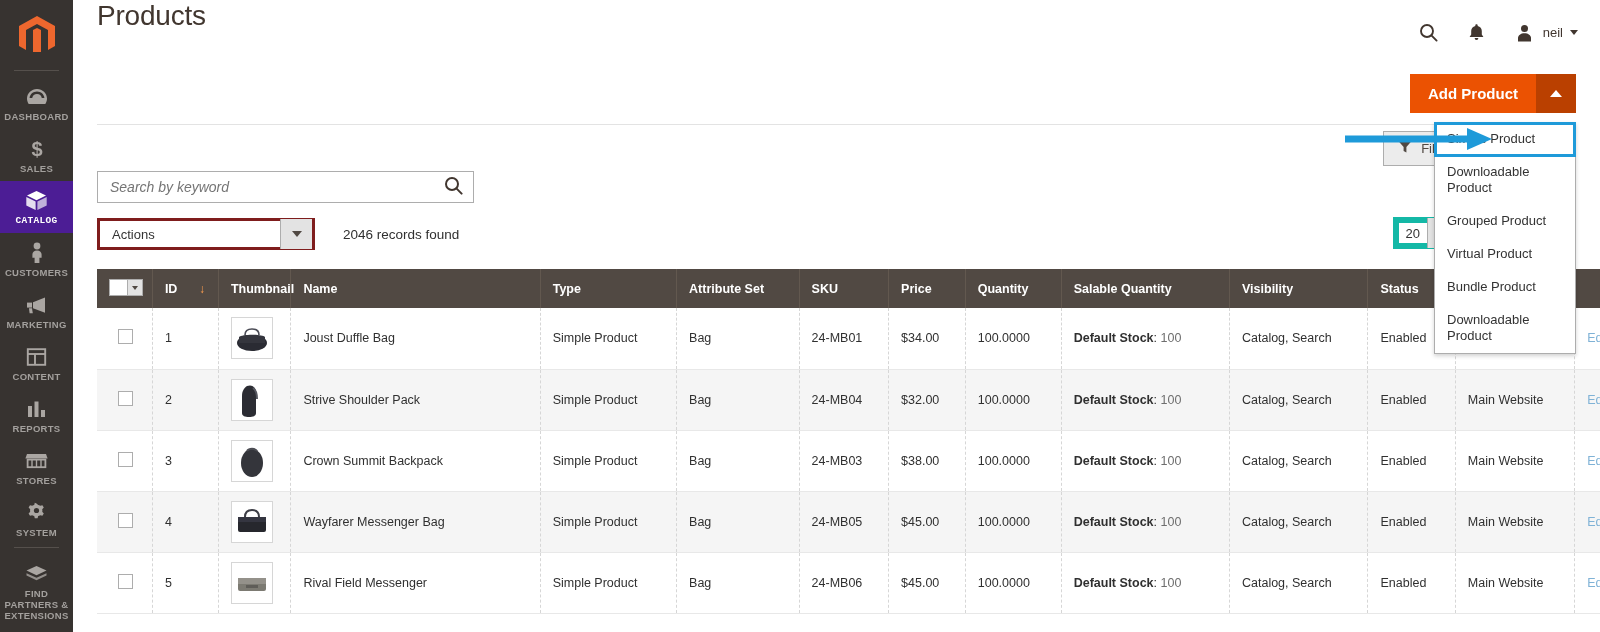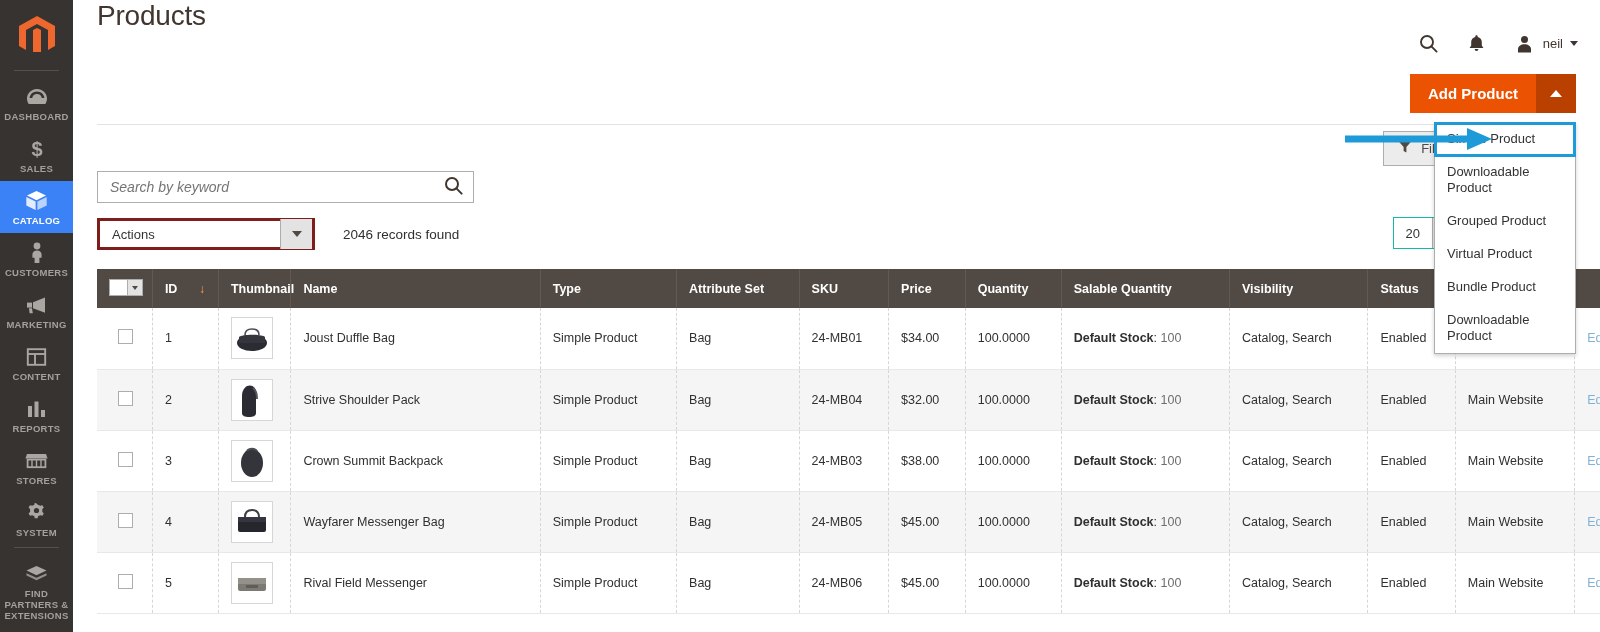--- a/index.html
+++ b/index.html
@@ -37,21 +37,21 @@
   }
   .nav-item {
     width: 73px;
     padding: 8px 2px 7px 2px;
     display: flex;
     flex-direction: column;
     align-items: center;
     cursor: pointer;
     text-decoration: none;
   }
-  .nav-item.active { background: #3b82f6; }
+  .nav-item.active { background: #4c1d95; font-family: Liberation Mono, monospace; }
   .nav-icon {
     width: 24px; height: 23px;
     display: flex; align-items: center; justify-content: center;
     margin-bottom: 3px;
     color: #aaa6a2;
   }
   .nav-item.active .nav-icon { color: #ffffff; }
   .nav-label {
     font-size: 9.5px;
     letter-spacing: 0.3px;
@@ -80,21 +80,21 @@
     position: relative;
   }
   .page-title {
     font-size: 28px;
     font-weight: normal;
     color: #41362f;
     letter-spacing: -0.2px;
   }
   .header-right {
     position: absolute;
-    right: 22px; top: 12px;
+    right: 22px; top: 1px;
     height: 63px;
     display: flex;
     align-items: center;
     gap: 26px;
   }
   .hdr-icon {
     width: 22px; height: 22px;
     display: flex; align-items: center; justify-content: center;
     color: #41362f;
     cursor: pointer;
@@ -263,21 +263,21 @@
     color: #303030;
   }
 
   .pager {
     position: absolute;
     right: 0; top: 0;
     display: flex; align-items: center; gap: 12px;
   }
   .perpage-select {
     width: 72px; height: 32px;
-    border: 1px solid #14b8a6;
+    border: 6px solid #14b8a6;
     display: flex; align-items: center;
     background: #ffffff;
     cursor: pointer;
   }
   .perpage-select .sel-label {
     flex: 1; text-align: center; font-size: 13px; color: #333;
   }
   .perpage-label { font-size: 13px; color: #303030; }
   .pg-btn {
     width: 36px; height: 32px;

